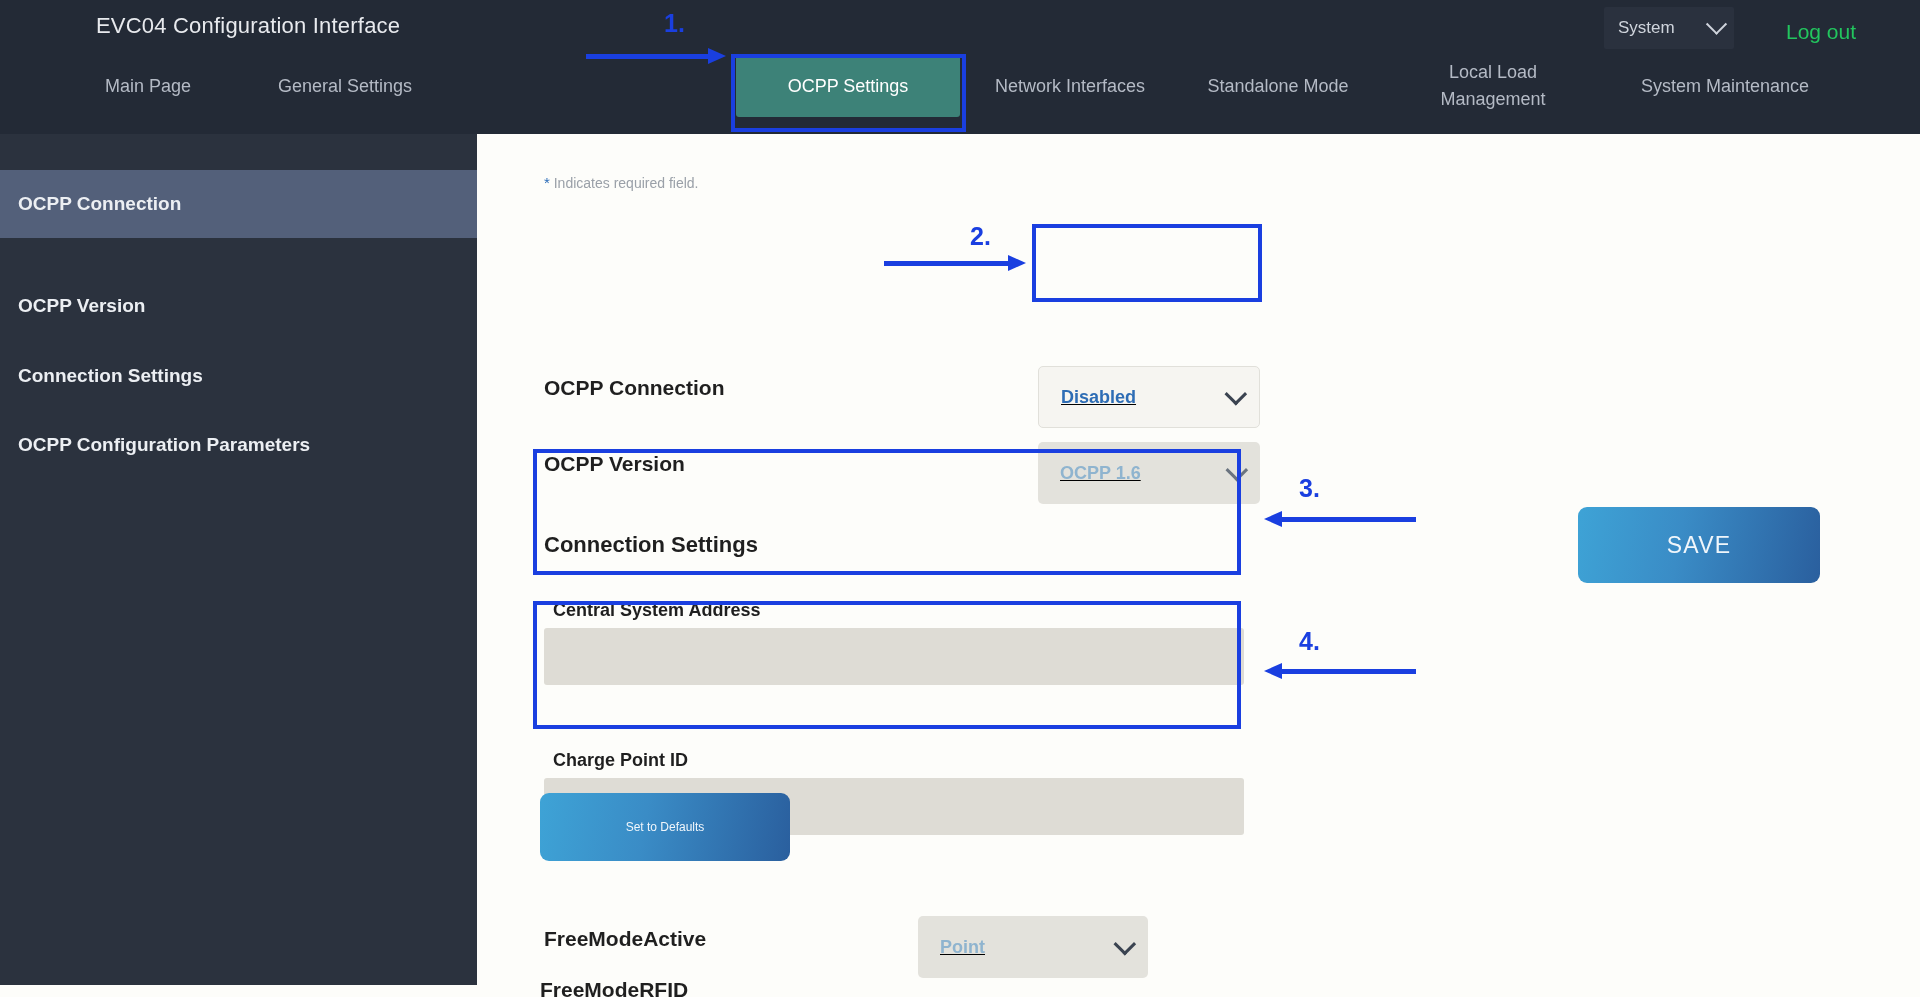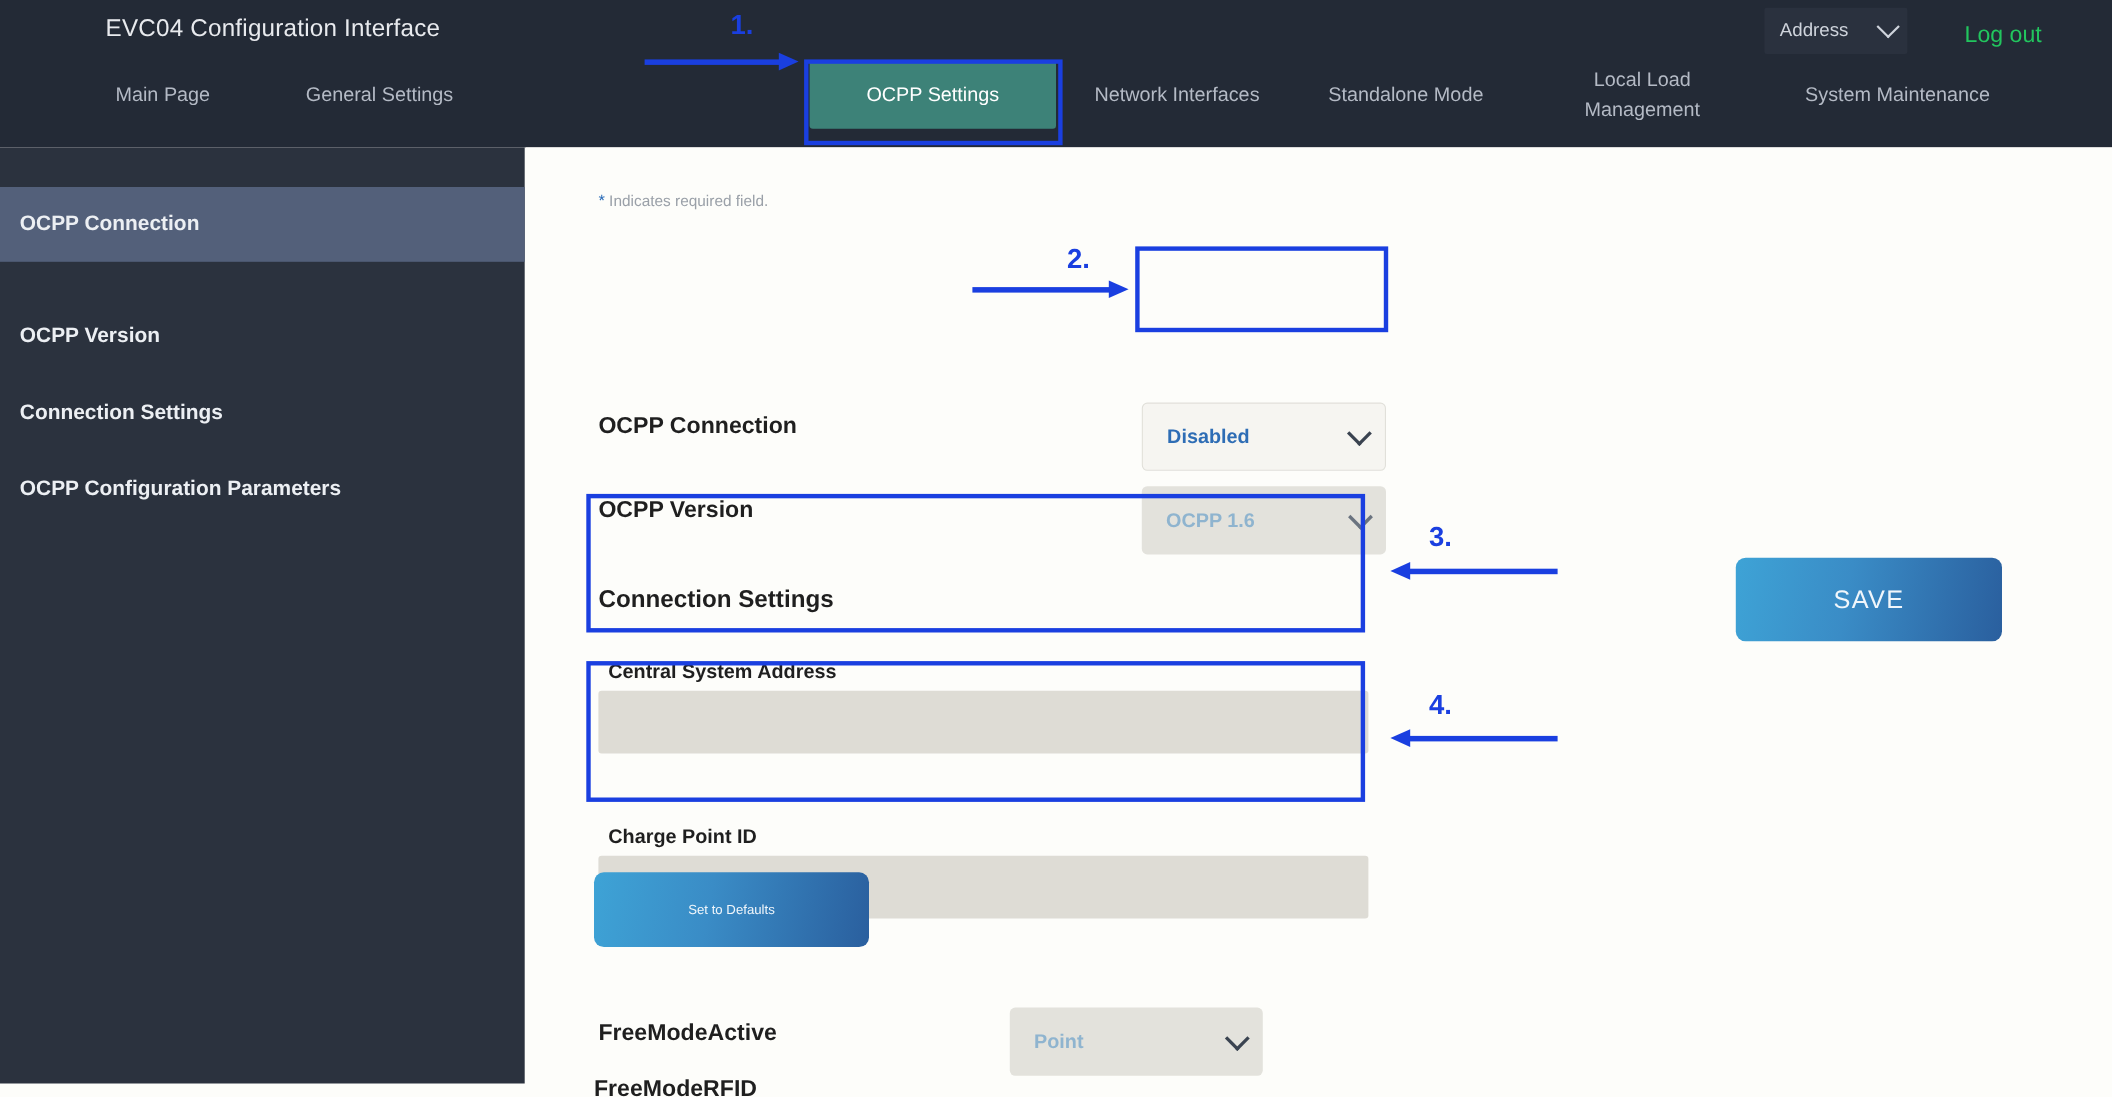--- a/index.html
+++ b/index.html
@@ -73,21 +73,21 @@
   .req-note .star{color:#2b6cb8;font-size:15px;}
   .field-label{
     position:absolute;font-size:21px;color:#1f1f1f;font-weight:700;
   }
   .section-title{
     position:absolute;font-size:22px;color:#1f1f1f;font-weight:700;
   }
   .dd{
     position:absolute;height:62px;box-sizing:border-box;
     display:flex;align-items:center;justify-content:space-between;
-    padding:0 18px 0 22px;border-radius:5px;
+    padding:0 18px 0 22px;border-radius:5px;text-decoration:underline;
   }
   .dd .val{font-size:18px;font-weight:700;}
   .dd.enabled{background:#f6f5f1;border:1px solid #e1e0da;}
   .dd.enabled .val{color:#2e6db5;}
   .dd.disabled{background:#e3e2dc;}
   .dd.disabled .val{color:#8fb4cf;}
   .chev-dk{
     display:inline-block;width:13px;height:13px;
     border-right:3px solid #3a4350;border-bottom:3px solid #3a4350;
     transform:rotate(45deg) translateY(-4px);
@@ -139,21 +139,21 @@
     font-weight:700;overflow:hidden;height:19px;
   }
 </style>
 </head>
 <body>
 
 <div class="topbar">
   <div class="brand">EVC04 Configuration Interface</div>
 
   <div class="lang-select">
-    <span class="lbl">Address</span>
+    <span class="lbl">System</span>
     <span class="chev"></span>
   </div>
 
   <div class="logout">Log out</div>
 </div>
 
 <div class="nav">
   <div class="nav-item" style="left:68px;width:160px;">Main Page</div>
   <div class="nav-item" style="left:250px;width:190px;">General Settings</div>
   <div class="nav-item active" style="left:736px;width:224px;">OCPP Settings</div>

